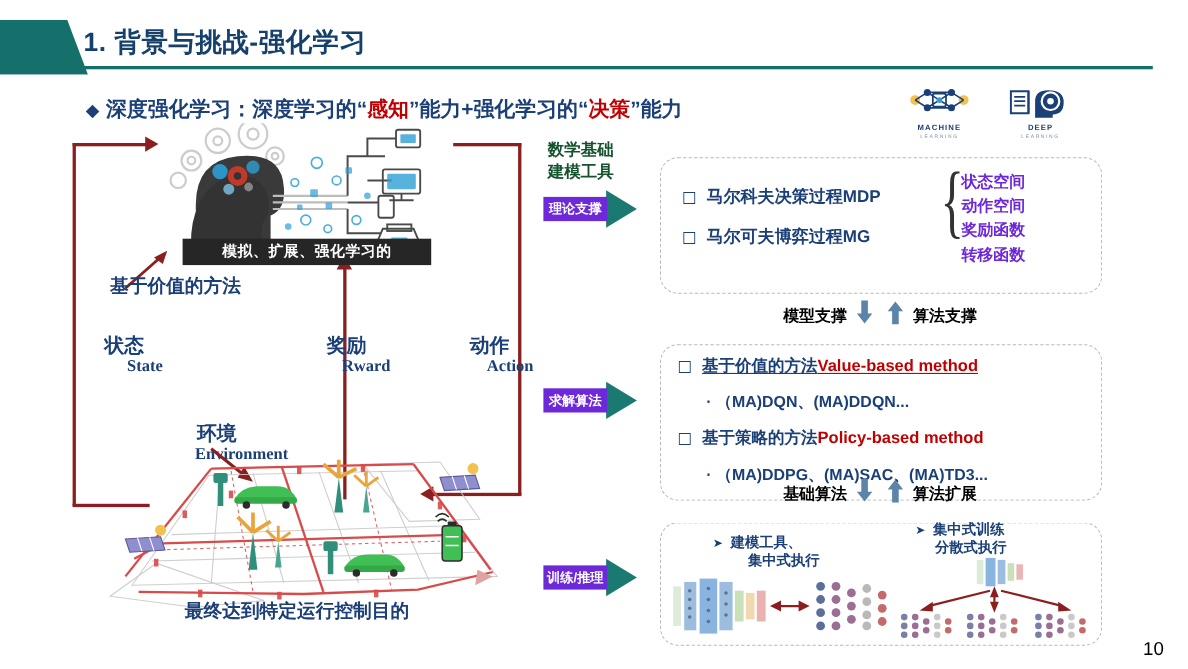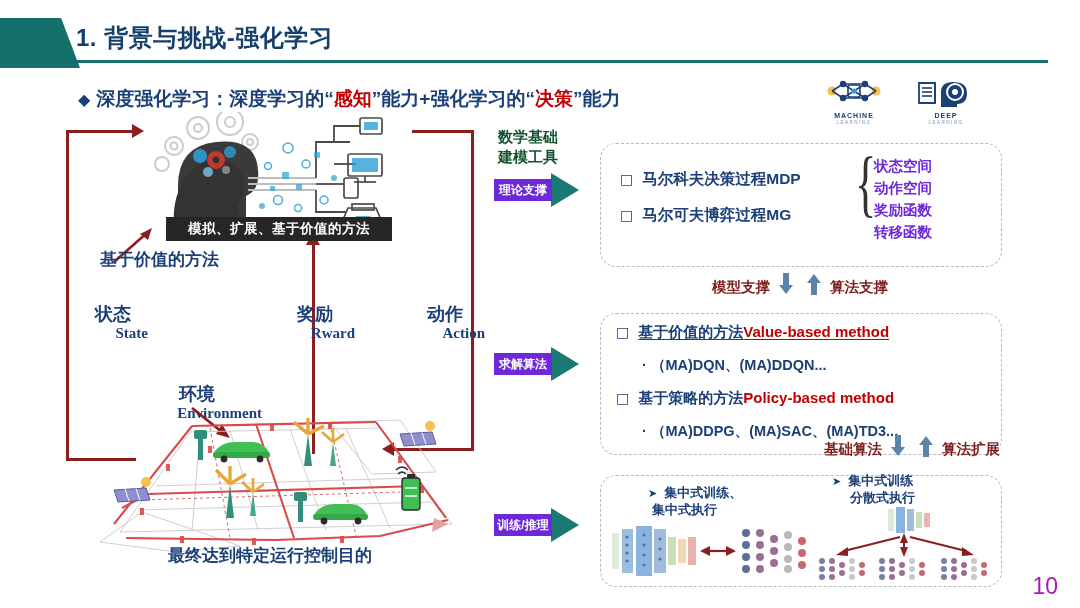--- a/index.html
+++ b/index.html
@@ -105,33 +105,33 @@
   .sq{font-family:"DejaVu Sans",sans-serif;font-weight:normal;margin-right:9px;font-size:14px;}
 
   .brace{
     position:absolute;font-size:74px;color:#333;font-weight:300;
     font-family:"Liberation Serif","DejaVu Serif",serif;transform:scaleX(.6);
   }
   .braceitems{position:absolute;color:#6d28d9;font-size:14.5px;font-weight:bold;line-height:1.52;text-align:right;}
 
   .transfer{
     position:absolute;width:400px;left:110px;text-align:center;
-    color:#7f1d1d;font-size:14.5px;font-weight:bold;white-space:nowrap;
+    color:#000000;font-size:14.5px;font-weight:bold;white-space:nowrap;
   }
   .tf-arrow{display:inline-block;vertical-align:-3px;margin:0 4px;}
 
   .sub-bul{position:absolute;color:#1b3f77;font-weight:bold;white-space:nowrap;font-size:14.5px;}
   .red-t{color:#c00000;}
   .ul{text-decoration:underline;text-underline-offset:2px;}
 
   .tri-bul{color:#15406b;font-size:11px;margin-right:7px;}
   .train-txt{position:absolute;color:#1b3f77;font-size:13px;font-weight:bold;line-height:1.3;white-space:nowrap;}
 
   .pagenum{
-    position:absolute;right:22px;bottom:8px;color:#a21caf;font-size:23px;
+    position:absolute;right:22px;bottom:8px;color:#000000;font-size:17px;
   }
 </style>
 </head>
 <body>
 
 <div class="slide">
 
   <div class="title-trapezoid"></div>
   <div class="title-text">1. 背景与挑战-强化学习</div>
   <div class="title-rule"></div>
@@ -243,21 +243,21 @@
         <path d="M210 96 L238 96 L244 110 L204 110 Z"></path>
         <rect x="214" y="92" width="22" height="6"></rect>
       </g>
       <g fill="#2e9fd6" opacity=".8">
         <rect x="226" y="10" width="14" height="8" rx="1"></rect>
         <rect x="214" y="46" width="26" height="14" rx="1"></rect>
         <polygon points="218,104 232,104 234,108 216,108"></polygon>
       </g>
     </svg>
 
-    <div class="blackbar">模拟、扩展、基于价值的方法</div>
+    <div class="blackbar">模拟、扩展、强化学习的</div>
 
     <svg style="position:absolute;left:48px;top:116px;width:52px;height:36px;" viewBox="0 0 52 36">
       <path d="M6 34 L40 4" stroke="#8b1f1f" stroke-width="2.6" fill="none"></path>
       <polygon points="44,0 32,6 40,12" fill="#8b1f1f"></polygon>
     </svg>
 
     <div class="lbl" id="lbl-agent">
       <span>基于价值的方法</span>
     </div>
 
@@ -454,21 +454,21 @@
     <div class="sub-bul" style="left:152px;top:231px;">
       <span>·</span>&nbsp;<span>（MA)DQN、(MA)DDQN...</span>
     </div>
     <div class="bul" style="left:126px;top:264px;font-size:15px;">
       <span class="sq">□</span><span>基于策略的方法</span><span class="red-t">Policy-based  method</span>
     </div>
     <div class="sub-bul" style="left:152px;top:297px;">
       <span>·</span>&nbsp;<span>（MA)DDPG、(MA)SAC、(MA)TD3...</span>
     </div>
 
-    <div class="transfer" style="top:310px;text-align:right;">
+    <div class="transfer" style="top:310px;">
       <span>基础算法</span>
       <svg class="tf-arrow" width="16" height="22" viewBox="0 0 16 22">
         <rect x="5" y="0" width="6" height="13" fill="#5b84a8"></rect>
         <polygon points="1,12 15,12 8,21" fill="#5b84a8"></polygon>
       </svg>
       <svg class="tf-arrow" width="16" height="22" viewBox="0 0 16 22">
         <rect x="5" y="9" width="6" height="13" fill="#5b84a8"></rect>
         <polygon points="1,10 15,10 8,1" fill="#5b84a8"></polygon>
       </svg>
       <span>算法扩展</span>
@@ -477,22 +477,22 @@
     <div class="tealarrow" style="left:4px;top:383px;">
       <div class="tip"></div>
       <div class="body">
           <span class="txt">训练/推理</span>
         </div>
     </div>
 
     <div class="dashbox" id="box-train"></div>
 
     <div class="train-txt" style="left:158px;top:360px;">
-      <span class="tri-bul">➤</span><span>集中式训练、</span>
-      <div style="margin-left:4px;">集中式执行</div>
+      <span class="tri-bul">➤</span><span>建模工具、</span>
+      <div style="margin-left:32px;">集中式执行</div>
     </div>
 
     <div class="train-txt" style="left:342px;top:348px;">
       <span class="tri-bul">➤</span><span>集中式训练</span>
       <div style="margin-left:18px;">分散式执行</div>
     </div>
 
     <svg style="position:absolute;left:118px;top:398px;width:200px;height:58px;" viewBox="0 0 200 58">
       <g opacity=".9">
         <rect x="4" y="10" width="7" height="36" fill="#cfe3c9" opacity=".8"></rect>

